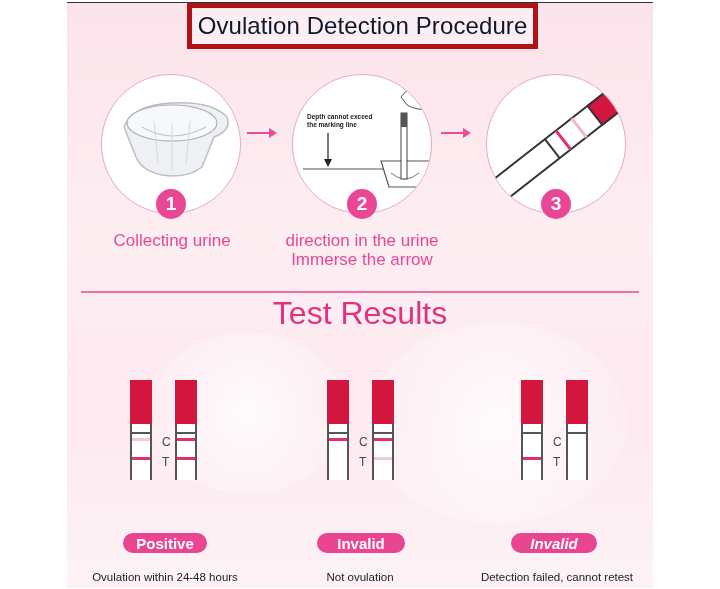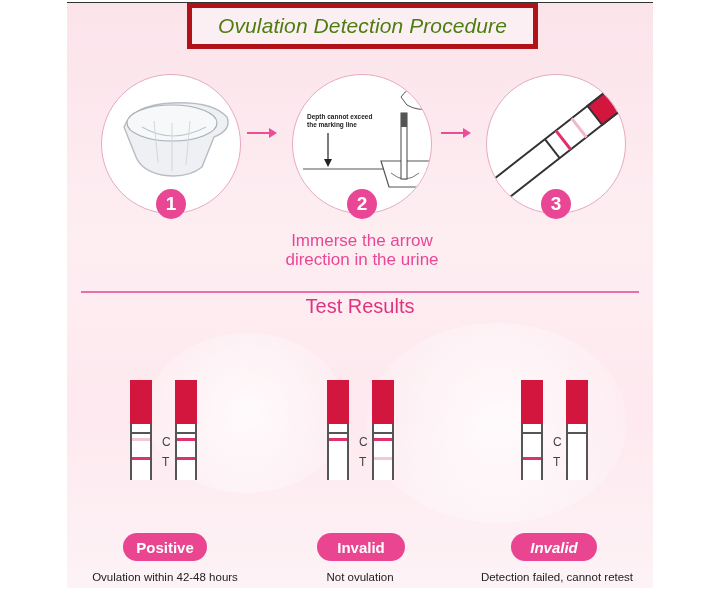--- a/index.html
+++ b/index.html
@@ -2,34 +2,34 @@
 <html><head>
 <meta charset="utf-8">
 <style>
   html, body { margin:0; padding:0; background:#ffffff; }
   body { width:720px; height:589px; position:relative; overflow:hidden; font-family:"Liberation Sans", sans-serif; }
   .poster { position:absolute; left:67px; top:2px; width:586px; height:585px;
     background: linear-gradient(180deg, #fbe3ea 0%, #fdeef2 40%, #fde9ef 70%, #fdf3f6 100%);
     border-top:1px solid #333; overflow:hidden; }
   .glow { position:absolute; border-radius:50%; background:radial-gradient(circle, rgba(255,255,255,0.8), rgba(255,255,255,0)); }
   .title-box { position:absolute; left:120px; top:0px; width:351px; height:46px; border:5px solid #b01217; box-sizing:border-box; background:#fbeff3; display:flex; align-items:center; justify-content:center; }
-  .title-box span { color:#4d7c0f; font-size:21px; letter-spacing:0.1px;font-style:italic; }
+  .title-box span { color:#0f172a; font-size:24px; letter-spacing:0.1px; }
   .step-circle { position:absolute; width:140px; height:140px; border-radius:50%; border:1.5px solid #e7a9c2; background:#fff; box-sizing:border-box; overflow:hidden; }
   .num-badge { position:absolute; width:30px; height:30px; border-radius:50%; background:#e94795; color:#fff; font-weight:bold; font-size:19px; display:flex; align-items:center; justify-content:center; }
   .step-label { position:absolute; color:#e94795; font-size:17px; text-align:center; line-height:19px; }
   .arrow { position:absolute; height:2px; background:#ec4d96; }
   .arrow::after { content:""; position:absolute; right:-2px; top:-4px; border-left:8px solid #ec4d96; border-top:5px solid transparent; border-bottom:5px solid transparent; }
   .divider { position:absolute; left:14px; top:288px; width:558px; height:2px; background:#ea6fa8; }
-  .results-title { position:absolute; left:0; width:586px; top:292px; text-align:center; color:#e0337f; font-size:20px; }
+  .results-title { position:absolute; left:0; width:586px; top:292px; text-align:center; color:#e0337f; font-size:32px; }
   .strip { position:absolute; width:22px; height:100px; border-left:2px solid #555; border-right:2px solid #555; box-sizing:border-box; background:#fff; }
   .strip .cap { position:absolute; left:-2px; top:0; width:22px; height:44px; background:#d2163d; }
   .strip .base { position:absolute; left:0; right:0; top:100%; margin-top:-48px; height:2px; background:#555; }
   .strip .line { position:absolute; left:0; right:0; height:3px; }
   .ct { position:absolute; font-size:12px; color:#444; }
-  .pill { position:absolute; height:28px; border-radius:14px; background:#ea4590; color:#fff; font-weight:bold; font-size:15px; display:flex; align-items:center; justify-content:center; }
+  .pill { position:absolute; height:20px; border-radius:14px; background:#ea4590; color:#fff; font-weight:bold; font-size:15px; display:flex; align-items:center; justify-content:center; }
   .desc { position:absolute; font-size:11.5px; color:#222; text-align:center; }
 </style>
 </head>
 <body>
 
 <div class="poster">
   <div class="glow" style="left:300px;top:320px;width:260px;height:200px;"></div>
   <div class="glow" style="left:80px;top:330px;width:200px;height:160px;"></div>
 
   <div class="title-box">
@@ -40,20 +40,21 @@
     <svg width="140" height="140" viewBox="0 0 140 140">
       <path d="M22 52 Q30 30 70 28 Q110 26 125 42 Q130 55 112 62 L100 92 Q85 104 60 100 Q40 96 34 82 Z" fill="#eef0f3" stroke="#b9bec6" stroke-width="1.5"></path>
       <ellipse cx="70" cy="48" rx="45" ry="18" fill="#f7f8fa" stroke="#a9afb8" stroke-width="1.2"></ellipse>
       <path d="M40 52 Q70 70 104 52" fill="none" stroke="#c3c8cf" stroke-width="1.2"></path>
       <path d="M52 46 L56 88 M88 46 L84 90 M70 48 L70 96" stroke="#d3d7dc" stroke-width="1"></path>
     </svg>
   </div>
   <div class="num-badge" style="left:89px;top:186px;">
       <span>1</span>
     </div>
+  <div class="step-label" style="left:20px;top:228px;width:170px;">Collecting urine</div>
 
   <div class="arrow" style="left:180px;top:129px;width:28px;"></div>
 
   <div class="step-circle" style="left:225px;top:71px;">
     <svg width="140" height="140" viewBox="0 0 140 140">
       <text x="14" y="44" font-size="6.5" font-family="Liberation Sans, sans-serif" fill="#222" font-weight="bold">Depth cannot exceed</text>
       <text x="14" y="52" font-size="6.5" font-family="Liberation Sans, sans-serif" fill="#222" font-weight="bold">the marking line</text>
       <line x1="35" y1="58" x2="35" y2="90" stroke="#222" stroke-width="1.2"></line>
       <path d="M31 84 L35 92 L39 84" fill="#222"></path>
       <line x1="10" y1="94" x2="135" y2="94" stroke="#555" stroke-width="1"></line>
@@ -61,22 +62,22 @@
       <path d="M98 98 Q112 110 126 98" fill="none" stroke="#777" stroke-width="1"></path>
       <rect x="108" y="38" width="6" height="66" fill="#fff" stroke="#444" stroke-width="1"></rect>
       <rect x="108" y="38" width="6" height="14" fill="#555"></rect>
       <path d="M108 22 Q116 10 128 14 L138 20 L138 34 Q124 36 114 30 Z" fill="#fff" stroke="#555" stroke-width="1"></path>
     </svg>
   </div>
   <div class="num-badge" style="left:280px;top:186px;">
       <span>2</span>
     </div>
   <div class="step-label" style="left:205px;top:228px;width:180px;">
+    <div>direction in the urine</div>
     <div>Immerse the arrow</div>
-    <div>direction in the urine</div>
   </div>
 
   <div class="arrow" style="left:374px;top:129px;width:28px;"></div>
 
   <div class="step-circle" style="left:419px;top:71px;">
     <svg width="140" height="140" viewBox="0 0 140 140">
       <g transform="translate(70,70) rotate(-38)">
         <rect x="-110" y="-12" width="200" height="24" fill="#fff" stroke="#333" stroke-width="2"></rect>
         <rect x="48" y="-12" width="42" height="24" fill="#d2163d" stroke="#333" stroke-width="2"></rect>
         <line x1="-6" y1="-12" x2="-6" y2="12" stroke="#333" stroke-width="2"></line>
@@ -101,21 +102,21 @@
     </div>
     <div class="ct" style="left:95px;top:432px;">C</div>
     <div class="ct" style="left:95px;top:452px;">T</div>
     <div class="strip" style="left:108px;top:377px;">
       <div class="cap"></div>
       <div class="line" style="top:58px;background:#e0326a;"></div>
       <div class="line" style="top:77px;background:#e0326a;"></div>
       <div class="base"></div>
     </div>
     <div class="pill" style="left:56px;top:530px;width:84px;">Positive</div>
-    <div class="desc" style="left:10px;top:568px;width:176px;">Ovulation within 42-48 hours</div>
+    <div class="desc" style="left:10px;top:568px;width:176px;">Ovulation within 24-48 hours</div>
   </div>
 
   <div>
     <div class="strip" style="left:260px;top:377px;">
       <div class="cap"></div>
       <div class="line" style="top:58px;background:#e0326a;"></div>
       <div class="base"></div>
     </div>
     <div class="ct" style="left:292px;top:432px;">C</div>
     <div class="ct" style="left:292px;top:452px;">T</div>

